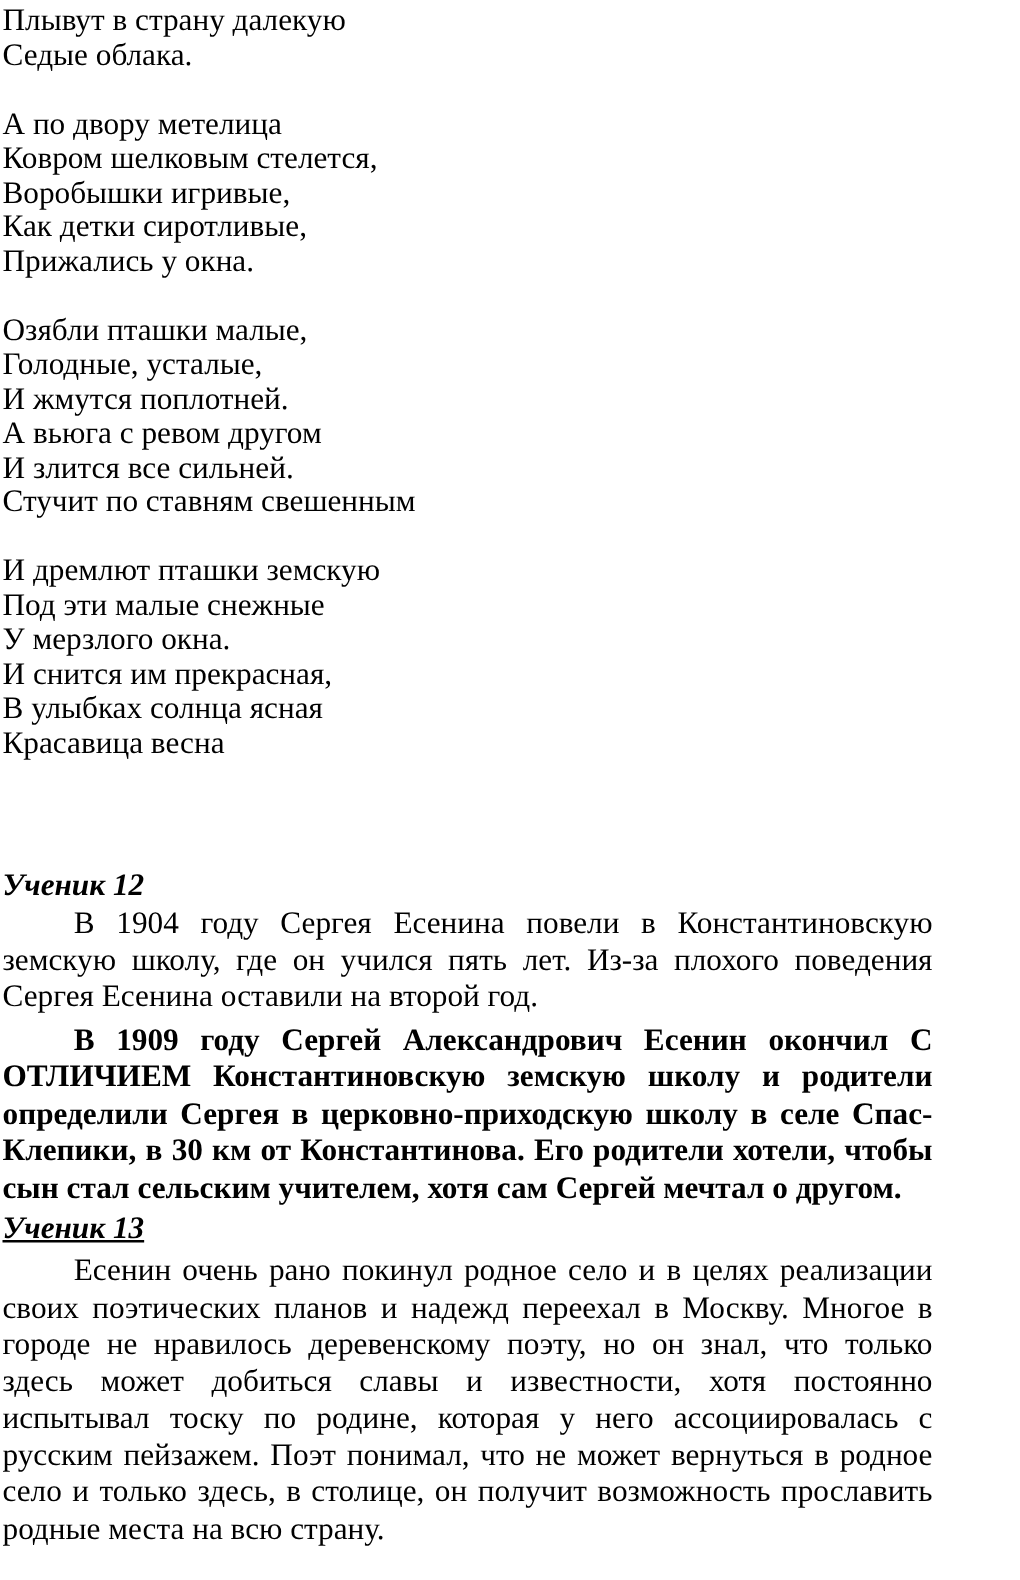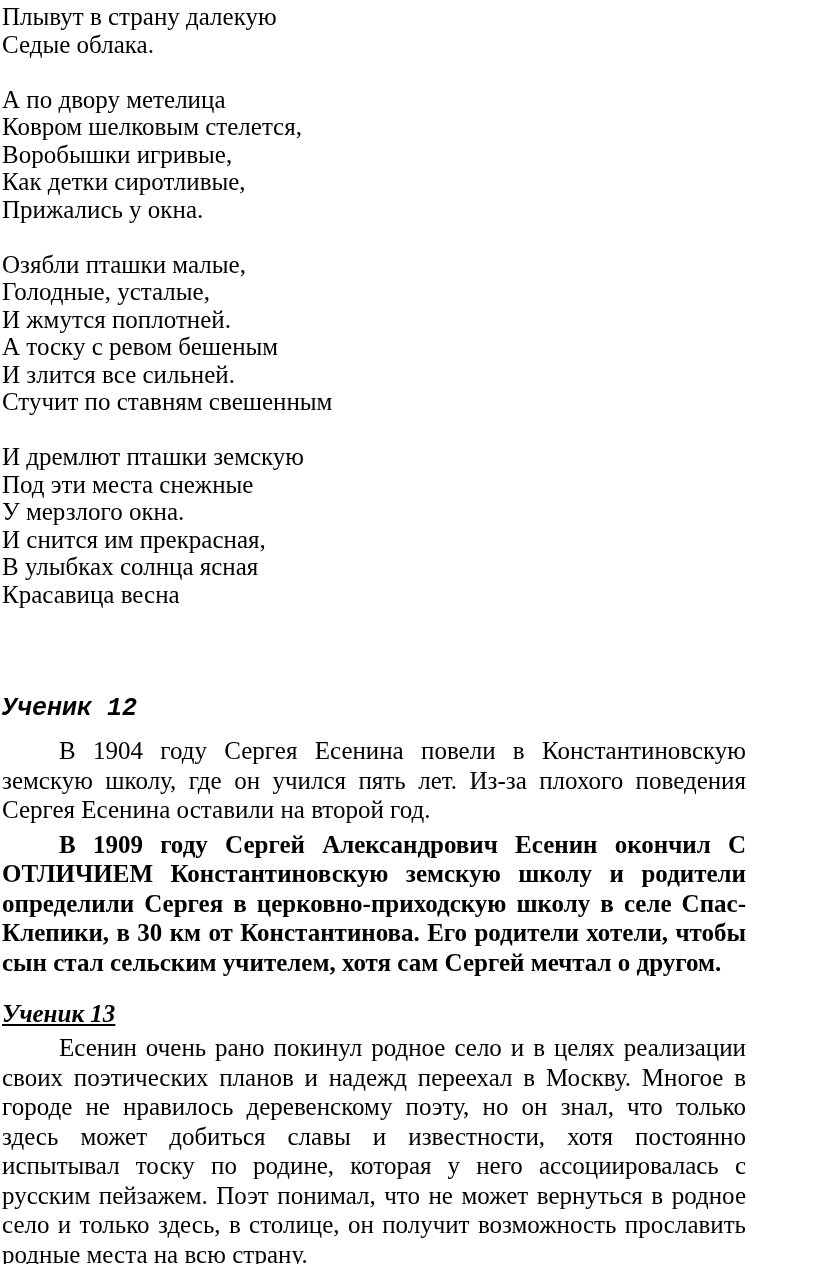--- a/index.html
+++ b/index.html
@@ -32,32 +32,32 @@
     height: 27.5px;
   }
   
   .heading {
     margin: 0;
     font-size: 25px;
     font-weight: bold;
     font-style: italic;
     line-height: 30px;
   }
-  .heading-12 { margin-top: 86px; font-family: Liberation Mono, monospace; }
-  .heading-13 { margin-top: 22px; }
+  .heading-12 { margin-top: 86px; }
+  .heading-13 { margin-top: 3px; }
   .heading.underlined { text-decoration: underline; }
   
   .para {
     margin: 0;
     line-height: 29.5px;
     text-align: justify;
     text-indent: 57px;
   }
   .para + .para { margin-top: 5px; font-weight: bold; }
-  .para.after-heading { margin-top: 12px; }
+  .para.after-heading { margin-top: 0; }
   .para.last { margin-top: 4px; }
 </style>
 </head>
 <body>
 
 <div class="page">
 
   <div class="poem">
     <div class="line">Плывут в страну далекую</div>
     <div class="line">Седые облака.</div>
@@ -68,28 +68,28 @@
     <div class="line">Ковром шелковым стелется,</div>
     <div class="line">Воробышки игривые,</div>
     <div class="line">Как детки сиротливые,</div>
     <div class="line">Прижались у окна.</div>
 
     <div class="stanza-break"></div>
 
     <div class="line">Озябли пташки малые,</div>
     <div class="line">Голодные, усталые,</div>
     <div class="line">И жмутся поплотней.</div>
-    <div class="line">А тоску с ревом бешеным</div>
+    <div class="line">А вьюга с ревом другом</div>
     <div class="line">И злится все сильней.</div>
     <div class="line">Стучит по ставням свешенным</div>
 
     <div class="stanza-break"></div>
 
     <div class="line">И дремлют пташки земскую</div>
-    <div class="line">Под эти места снежные</div>
+    <div class="line">Под эти малые снежные</div>
     <div class="line">У мерзлого окна.</div>
     <div class="line">И снится им прекрасная,</div>
     <div class="line">В улыбках солнца ясная</div>
     <div class="line">Красавица весна</div>
   </div>
 
   <h2 class="heading heading-12">Ученик 12</h2>
 
   <p class="para after-heading">В 1904 году Сергея Есенина повели в Константиновскую земскую школу, где он учился пять лет. Из-за плохого поведения Сергея Есенина оставили на второй год.</p>
 

